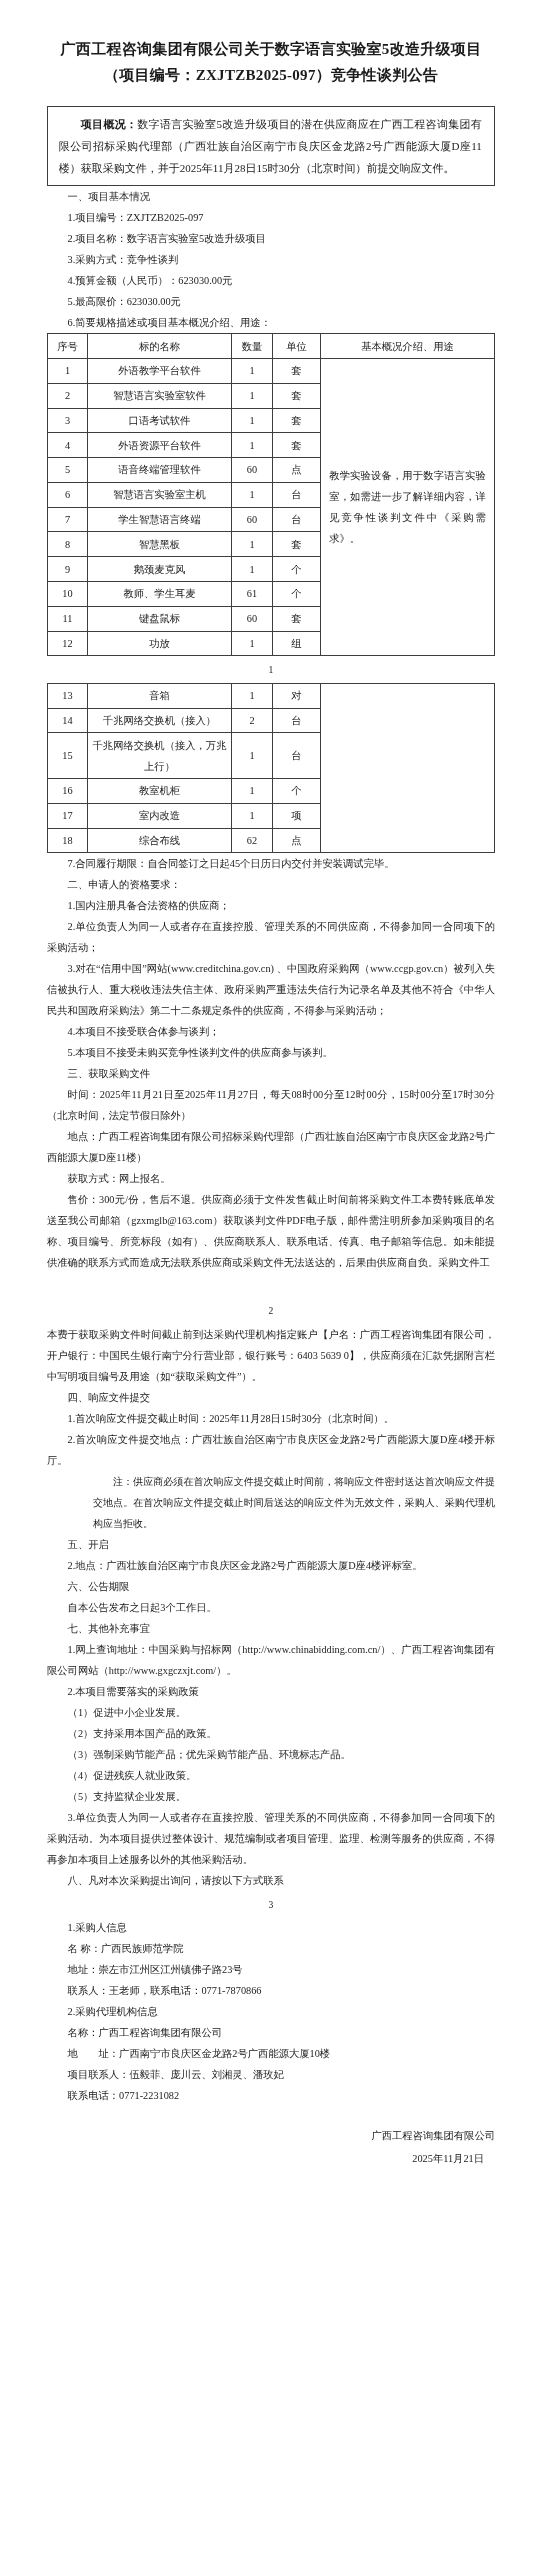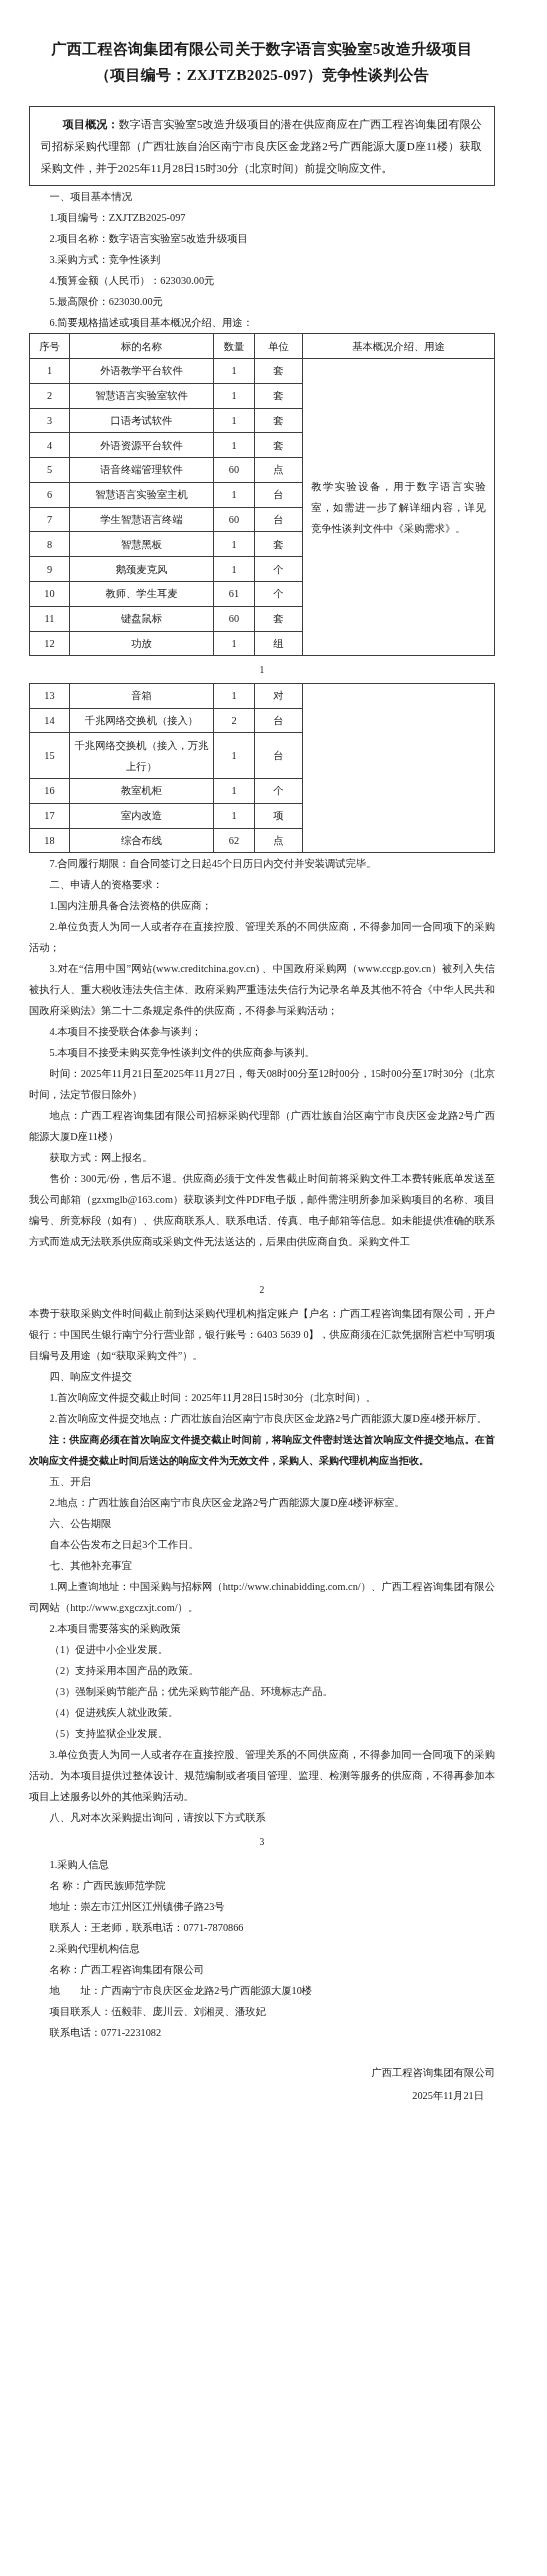--- a/index.html
+++ b/index.html
@@ -1,36 +1,36 @@
 <!DOCTYPE html>
 <html style="font-size:11px"><head>
 <meta charset="utf-8">
 <style>
   html,body { margin:0; padding:0; }
   body {
     width:548px; height:2576px; overflow:hidden;
     background:#ffffff; color:#1b1b1b;
     font-family:"Liberation Serif","DejaVu Serif",serif;
   }
-  .doc { padding:36px 53px 0 29px; }
+  .doc { padding:36px 53px 0 47px; }
   .title-line {
     font-size:15px; font-weight:bold; text-align:center; line-height:26px;
     letter-spacing:0.3px;
   }
   .obox {
     border:0.7px solid #3d3d3d; margin-top:18px; padding:2.1px 8.2px 2.1px 6.8px;
   }
   .obox p { margin:4px; font-size:11px; line-height:22px; text-indent:2em; text-align:justify; }
   p.line {
     margin:0; font-size:10.3px; line-height:21px; text-indent:2em; text-align:justify;
   }
   p.noind { text-indent:0; }
   p.note {
     font-family:"Liberation Sans","DejaVu Sans",sans-serif;
-    font-weight:bold; font-size:10px;
+    font-weight:normal; font-size:10px;margin-left:46px;
   }
   .pnum { font-size:9.6px; text-align:center; line-height:21px; margin:2.7px 0; }
   .pnum.gap { margin-top:27px; }
   table { border-collapse:collapse; width:100%; table-layout:fixed; font-size:10.3px; }
   td,th {
     border:0.7px solid #3d3d3d; text-align:center; vertical-align:middle;
     line-height:21px; padding:1.4px 2.7px; font-weight:normal; overflow:hidden;
   }
   td.mdesc { text-align:justify; padding:0 8.2px; line-height:21px; }
   .sig { margin-top:19px; font-size:10.3px; line-height:22.6px; text-align:right; }
@@ -203,20 +203,21 @@
 
   <p class="line">7.合同履行期限：自合同签订之日起45个日历日内交付并安装调试完毕。</p>
 
   <p class="line">二、申请人的资格要求：</p>
   <p class="line">1.国内注册具备合法资格的供应商；</p>
   <p class="line">2.单位负责人为同一人或者存在直接控股、管理关系的不同供应商，不得参加同一合同项下的采购活动；</p>
   <p class="line">3.对在“信用中国”网站(www.creditchina.gov.cn) 、中国政府采购网（www.ccgp.gov.cn）被列入失信被执行人、重大税收违法失信主体、政府采购严重违法失信行为记录名单及其他不符合《中华人民共和国政府采购法》第二十二条规定条件的供应商，不得参与采购活动；</p>
   <p class="line">4.本项目不接受联合体参与谈判；</p>
   <p class="line">5.本项目不接受未购买竞争性谈判文件的供应商参与谈判。</p>
 
+  <p class="line">三、获取采购文件</p>
   <p class="line">时间：2025年11月21日至2025年11月27日，每天08时00分至12时00分，15时00分至17时30分（北京时间，法定节假日除外）</p>
   <p class="line">地点：广西工程咨询集团有限公司招标采购代理部（广西壮族自治区南宁市良庆区金龙路2号广西能源大厦D座11楼）</p>
   <p class="line">获取方式：网上报名。</p>
   <p class="line">售价：300元/份，售后不退。供应商必须于文件发售截止时间前将采购文件工本费转账底单发送至我公司邮箱（gzxmglb@163.com）获取谈判文件PDF电子版，邮件需注明所参加采购项目的名称、项目编号、所竞标段（如有）、供应商联系人、联系电话、传真、电子邮箱等信息。如未能提供准确的联系方式而造成无法联系供应商或采购文件无法送达的，后果由供应商自负。采购文件工</p>
 
   <div class="pnum gap">2</div>
 
   <p class="line noind">本费于获取采购文件时间截止前到达采购代理机构指定账户【户名：广西工程咨询集团有限公司，开户银行：中国民生银行南宁分行营业部，银行账号：6403 5639 0】，供应商须在汇款凭据附言栏中写明项目编号及用途（如“获取采购文件”）。</p>
 
   <p class="line">四、响应文件提交</p>

